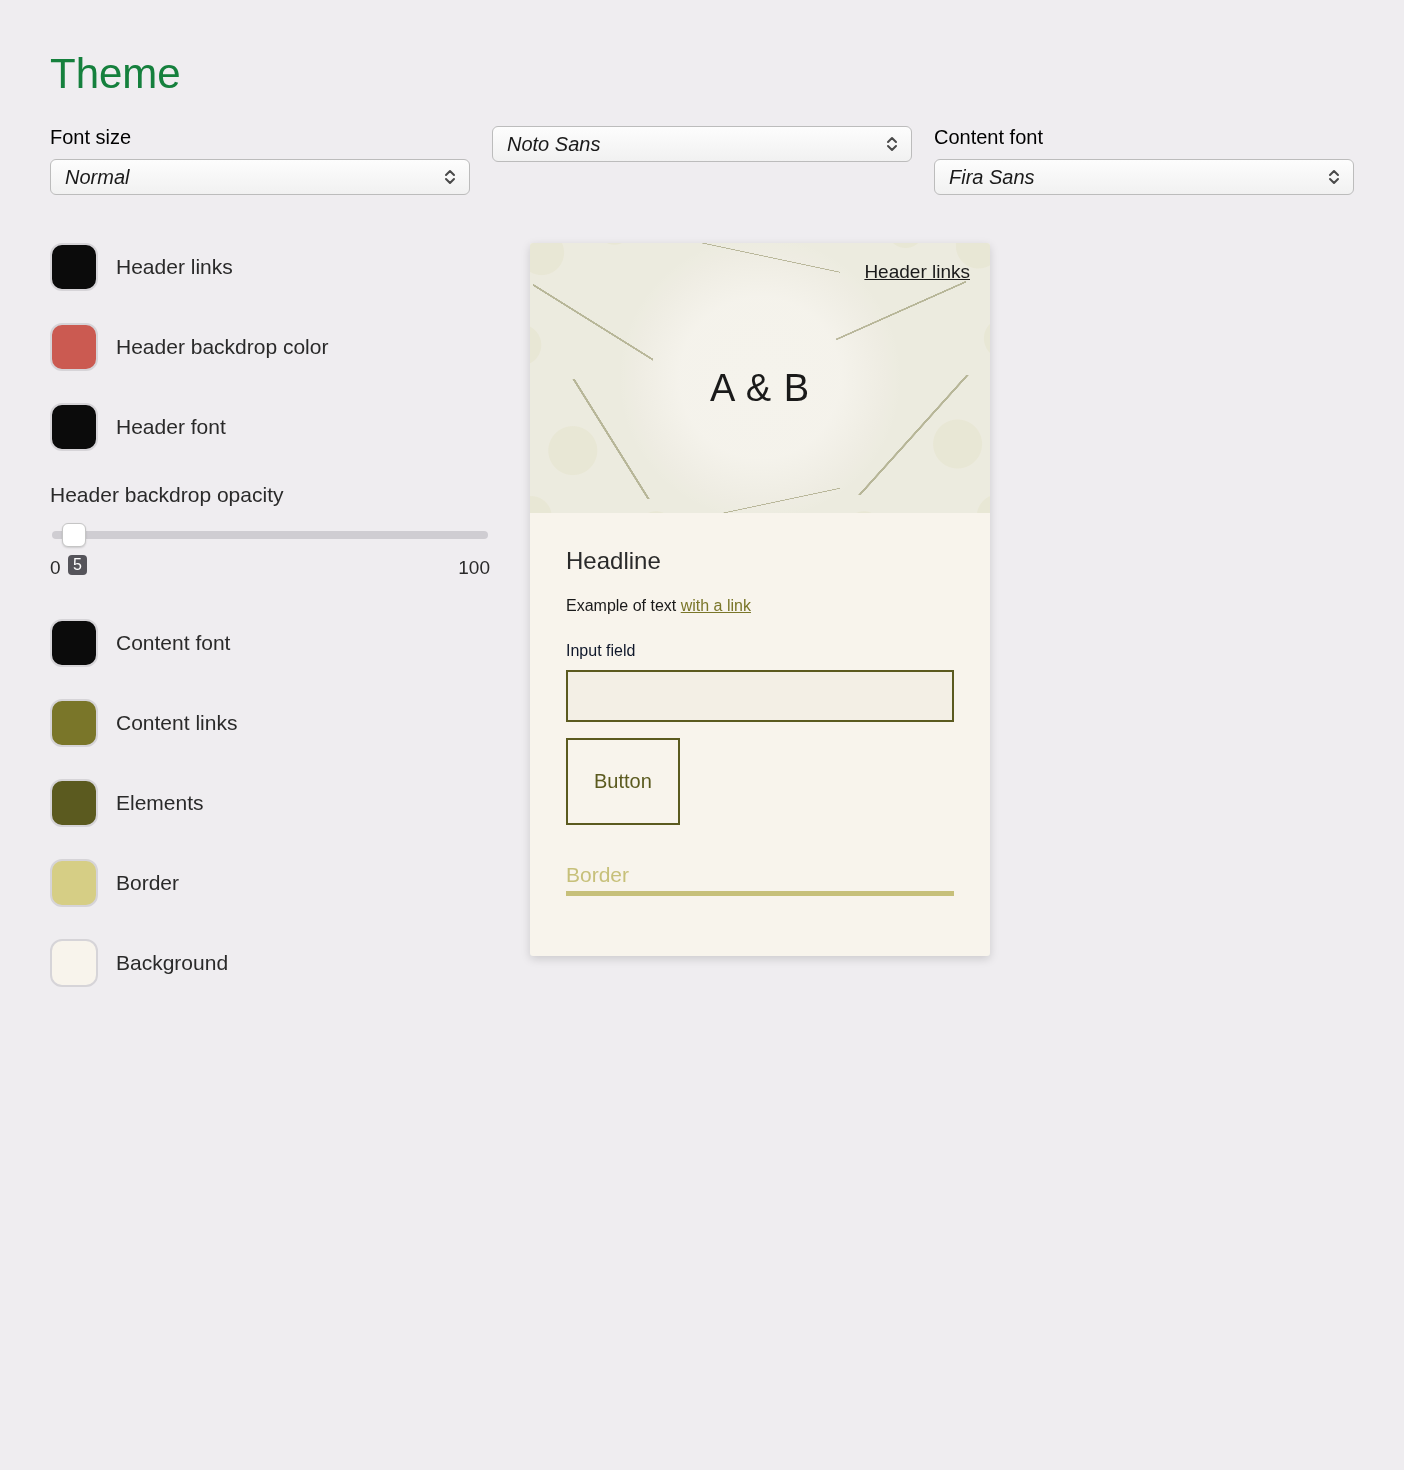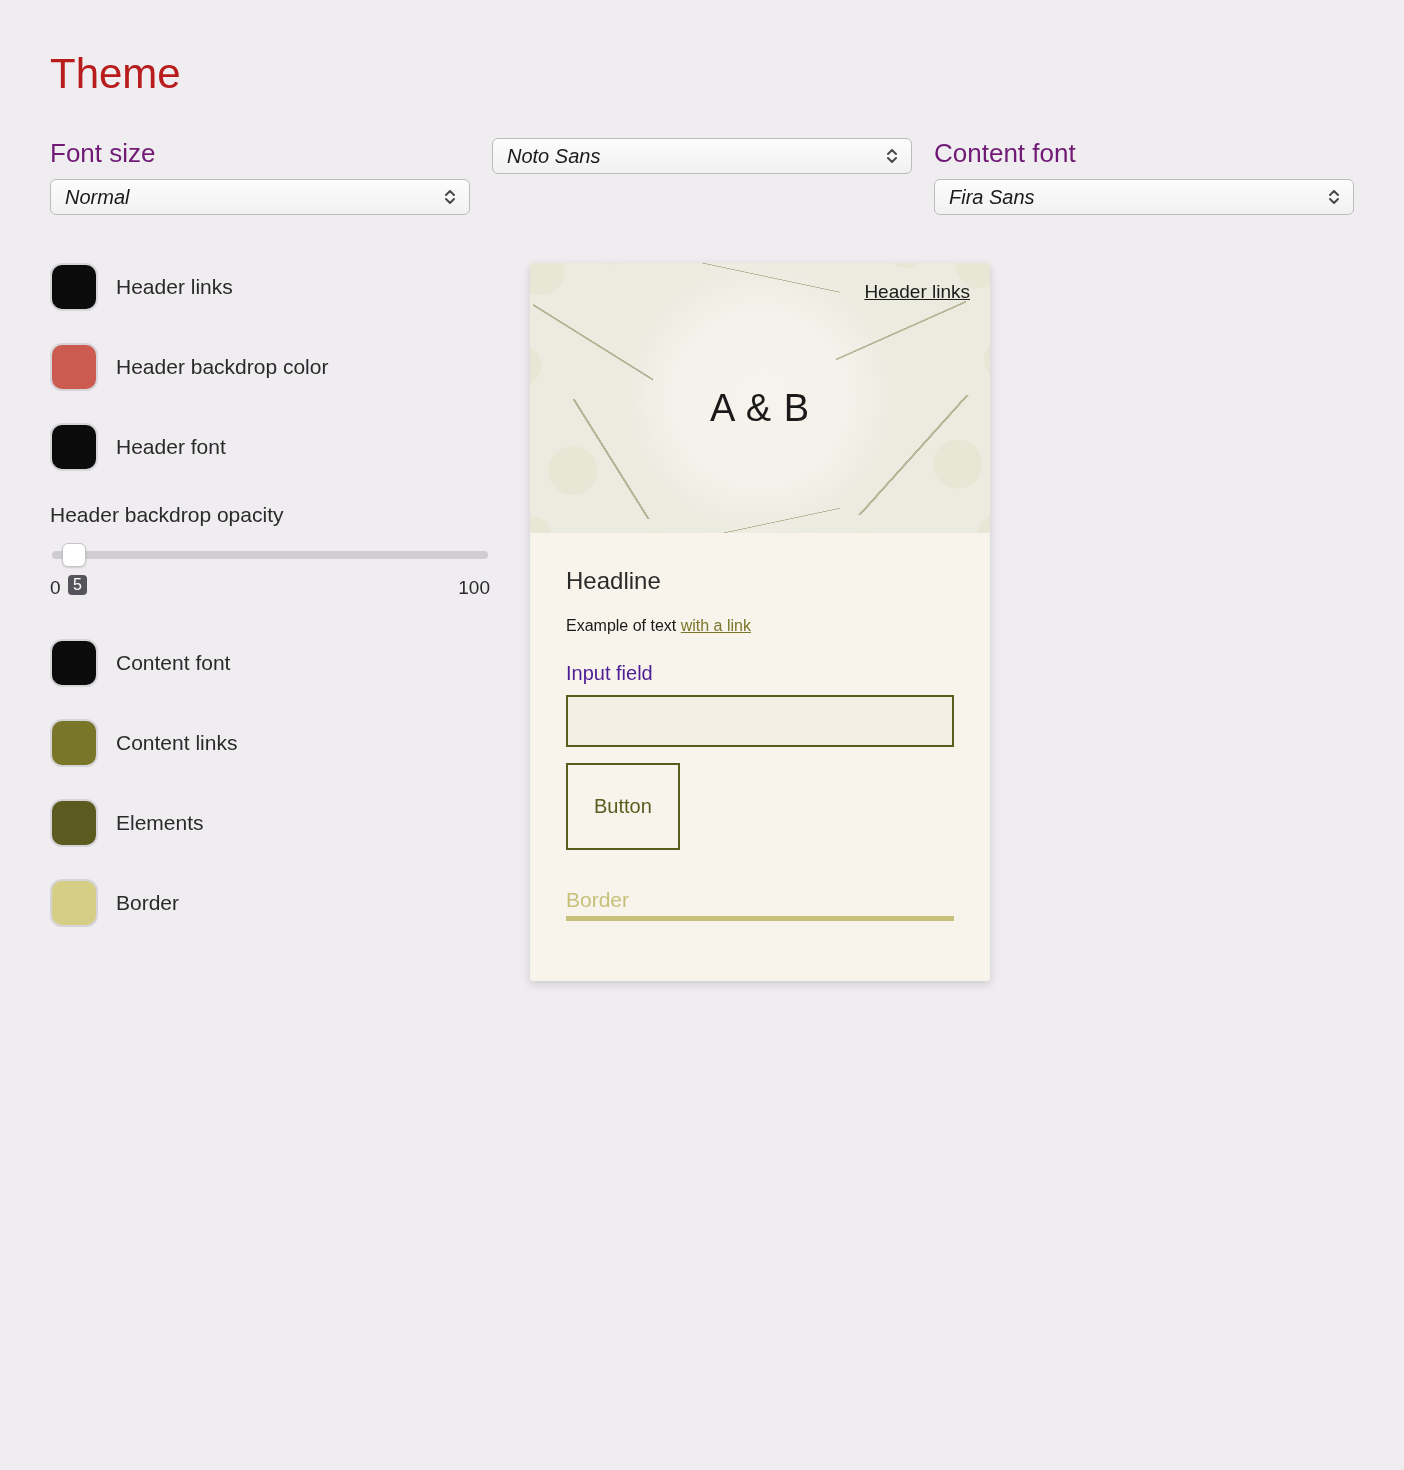--- a/index.html
+++ b/index.html
@@ -6,37 +6,37 @@
   body {
     background: #efedf0;
     font-family: -apple-system, BlinkMacSystemFont, "Segoe UI", sans-serif;
     color: #1a1a1a;
     padding: 50px;
     width: 1404px;
   }
   .page-title {
     font-size: 42px;
     font-weight: 400;
-    margin-bottom: 40px;
-    color: #b91c1c;
+    margin-bottom: 28px;
+    color: #15803d;
   }
   .selects-row {
     display: flex;
     gap: 22px;
     margin-bottom: 48px;
   }
   .select-group {
     flex: 1;
     display: flex;
     flex-direction: column;
   }
   .select-label {
-    font-size: 26px;
+    font-size: 20px;
     margin-bottom: 10px;
-    color: #701a75;
+    color: #000000;
   }
   .select-wrap {
     position: relative;
     background: linear-gradient(to bottom, #fdfdfd, #f1f1f1);
     border: 1px solid #bcbcbc;
     border-radius: 6px;
     height: 36px;
     display: flex;
     align-items: center;
     padding: 0 14px;
@@ -216,23 +216,23 @@
   .preview-text {
     font-size: 16px;
     margin-bottom: 20px;
     color: #1a1a1a;
   }
   .preview-text a {
     color: #7a7629;
     text-decoration: underline;
   }
   .preview-input-label {
-    font-size: 20px;
+    font-size: 16px;
     margin-bottom: 10px;
-    color: #4c1d95;
+    color: #0f172a;
     margin-top: 27px;
   }
   .preview-input {
     width: 100%;
     height: 52px;
     border: 2px solid #5b5a1f;
     background: #f3efe5;
     margin-bottom: 16px;
     padding: 0 10px;
     font-size: 18px;
@@ -333,20 +333,24 @@
       <div class="swatch" style="background:#7a7629"></div>
       <div class="color-label">Content links</div>
     </div>
     <div class="color-item">
       <div class="swatch" style="background:#5b5a1f"></div>
       <div class="color-label">Elements</div>
     </div>
     <div class="color-item">
       <div class="swatch" style="background:#d6ce85"></div>
       <div class="color-label">Border</div>
+    </div>
+    <div class="color-item">
+      <div class="swatch" style="background:#f8f4ec"></div>
+      <div class="color-label">Background</div>
     </div>
 
   </div>
 
   <div class="right-col">
     <div class="preview">
       <div class="preview-header">
         <div class="floral-bg"></div>
         <a class="preview-header-link">Header links</a>
         <div class="preview-title">A &amp; B</div>

